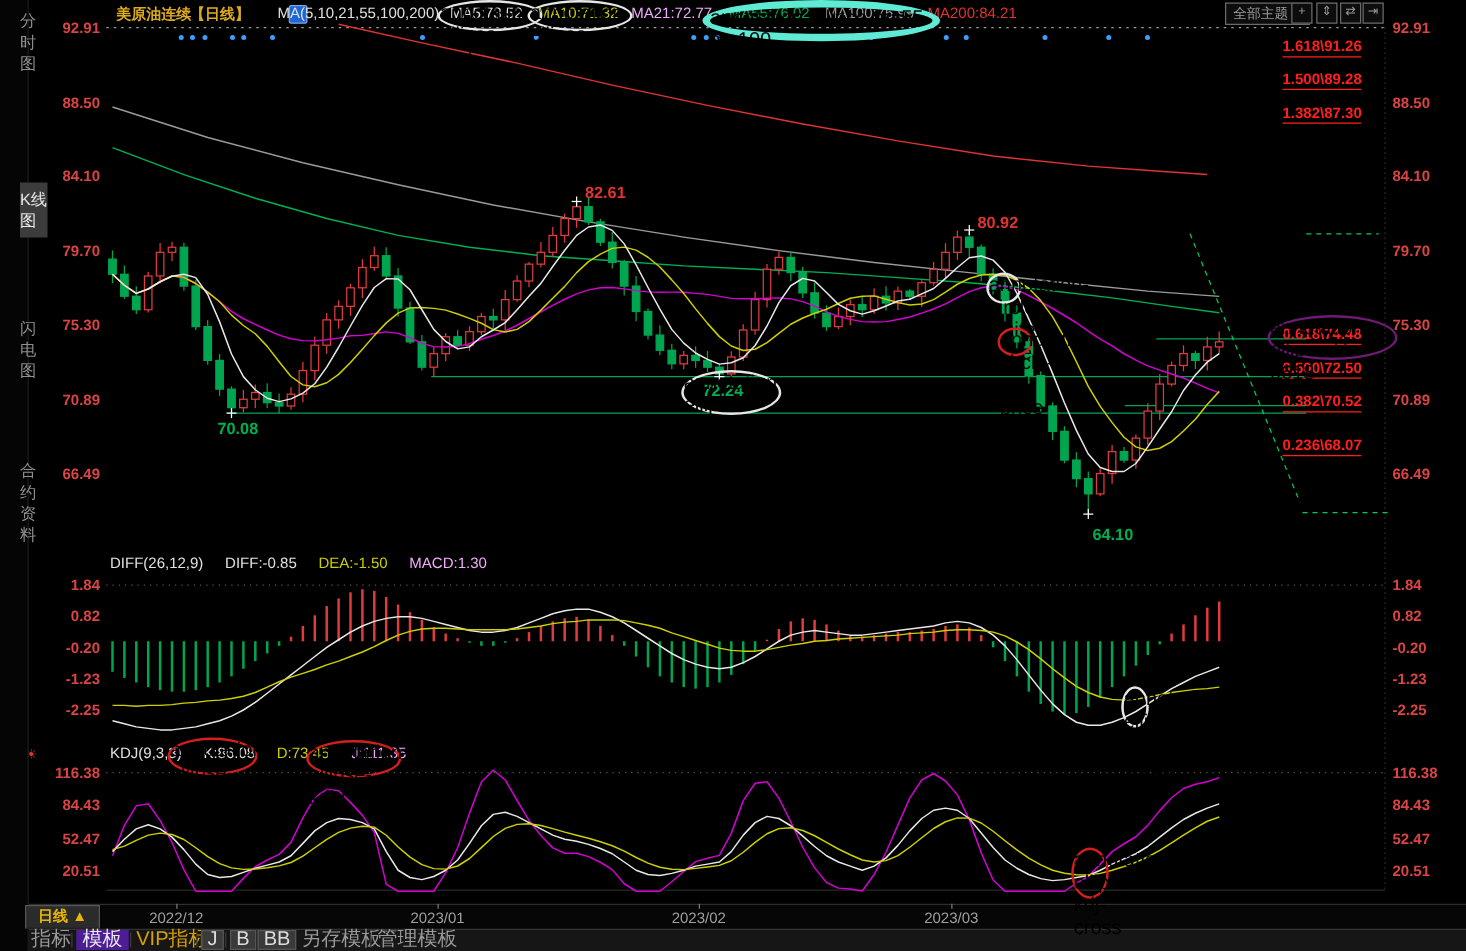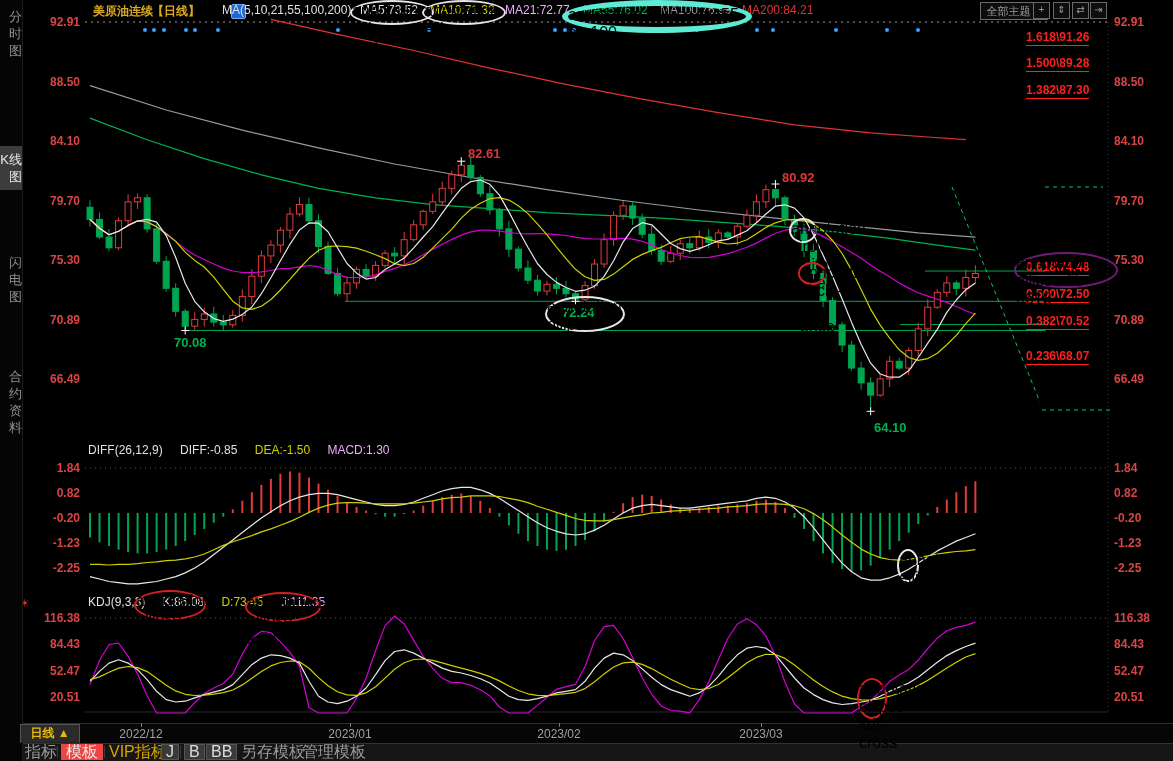--- a/index.html
+++ b/index.html
@@ -1,20 +1,20 @@
 <!DOCTYPE html>
 <html><head>
 <meta charset="utf-8">
 <style>
   html,body{margin:0;padding:0;background:#000;}
   #app{position:relative;width:1173px;height:761px;background:#000;overflow:hidden;
        font-family:"Liberation Sans","DejaVu Sans",sans-serif;}
   
   #sidebar{position:absolute;left:0;top:0;width:22px;height:761px;background:#050505;border-right:1px solid #1c1c1c;z-index:4;}
-  .side-item{position:absolute;left:0;width:22px;text-align:right;font-size:13px;line-height:17px;
+  .side-item{position:absolute;left:16px;width:22px;text-align:left;font-size:13px;line-height:17px;
              color:#8f8f8f;word-break:break-all;cursor:pointer;}
   .side-item.sel{background:#3c3c3c;color:#e8e8e8;padding:5px 0;}
   
   #header{position:absolute;left:22px;top:0;width:1151px;height:22px;z-index:3;}
   .h-item{position:absolute;top:3px;font-size:12px;white-space:nowrap;}
   .c-title{color:#dcaa1e;font-weight:bold;}
   .c-white{color:#e0e0e0;} .c-yel{color:#cfcf00;} .c-mag{color:#f0abfc;}
   .c-grn{color:#00b050;} .c-gray{color:#9a9a9a;} .c-red{color:#e03434;}
   #chart-icon{position:absolute;left:209px;top:4px;width:13px;height:13px;background:#1c66d6;border:1px solid #7aa7e8;border-radius:2px;}
   #theme-btn{position:absolute;left:958px;top:2px;width:66px;height:16px;border:1px solid #6a6a6a;
@@ -31,21 +31,21 @@
   .ann{position:absolute;border-radius:50%;z-index:5;pointer-events:none;}
   .datelbl{position:absolute;top:727px;font-size:12px;color:#a0a0a0;transform:translateX(-50%);z-index:3;}
   .datetick{position:absolute;top:723px;width:1px;height:4px;background:#777;z-index:3;}
   
   #daterow{position:absolute;left:22px;top:723px;width:1151px;height:20px;background:#060606;
            border-top:1px solid #2e2e2e;z-index:2;}
   #period-btn{position:absolute;left:20px;top:724px;width:58px;height:17px;background:#2b2b2b;border:1px solid #555;
               border-bottom-color:#222;color:#e8b70a;font-size:12px;font-weight:bold;text-align:center;line-height:17px;z-index:4;cursor:pointer;}
   #toolbar{position:absolute;left:22px;top:743px;width:1151px;height:18px;background:#161616;border-top:1px solid #333;z-index:3;}
   .tb-item{position:absolute;top:744px;font-size:16px;color:#9a9a9a;z-index:4;cursor:pointer;white-space:nowrap;line-height:16px;}
-  .tb-sel{background:#ef4444;color:#e8e8e8;padding:0 5px;}
+  .tb-sel{background:#4c1d95;color:#e8e8e8;padding:0 5px;}
   .tb-vip{color:#d8a200;}
   .tb-box{background:#3a3a3a;color:#ddd;padding:0 4px;border:1px solid #555;line-height:14px;}
   .tb-sep{position:absolute;top:746px;width:1px;height:12px;background:#3a3a3a;z-index:4;}
   #kdj-gear{position:absolute;left:20px;top:597px;font-size:11px;color:#e03030;z-index:3;}
   svg{position:absolute;left:0;top:0;z-index:1;}
 </style>
 </head>
 <body>
 
 <div id="app">

